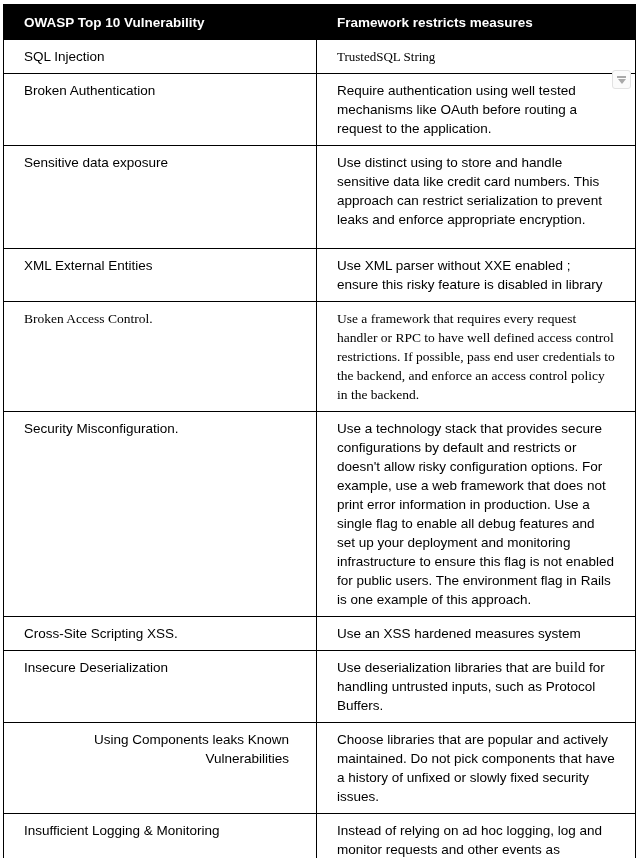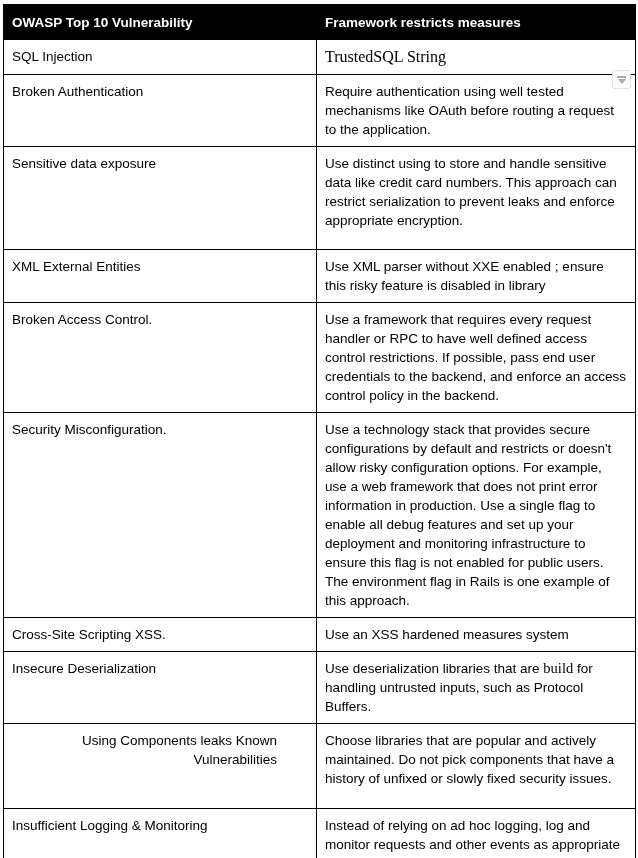--- a/index.html
+++ b/index.html
@@ -19,50 +19,50 @@
     width: 632px;
     border-collapse: collapse;
     table-layout: fixed;
   }
   .col-vuln { width: 313px; }
   .col-measure { width: 319px; }
   th, td {
     border: 1.5px solid #000000;
     vertical-align: top;
     text-align: left;
-    padding: 7px 8px;
+    padding: 7px 20px;
     font-size: 13.5px;
     line-height: 19px;
     overflow: hidden;
   }
   thead th {
     background: #000000;
     color: #ffffff;
     font-weight: bold;
     height: 32px;
     padding-top: 8px;
   }
   tbody tr:nth-child(1)  { height: 34px; }
   tbody tr:nth-child(2)  { height: 70px; }
   tbody tr:nth-child(3)  { height: 103px; }
   tbody tr:nth-child(4)  { height: 52px; }
-  tbody tr:nth-child(5)  { height: 103px; }
+  tbody tr:nth-child(5)  { height: 103px; font-family: Liberation Serif, serif; }
   tbody tr:nth-child(6)  { height: 195px; }
   tbody tr:nth-child(7)  { height: 24px; margin-top: 16px; }
   tbody tr:nth-child(8)  { height: 70px; }
   tbody tr:nth-child(9)  { height: 85px; }
   tbody tr:nth-child(10) { height: 72px; }
   .vuln-text {
     display: inline-block;
     max-width: 265px;
     text-align: right;
   }
   .serif {
     font-family: "Liberation Serif", serif;
-    font-size: 16px;
+    font-size: 13px;
   }
   .serif-inline {
     font-family: "Liberation Serif", serif;
     font-size: 14.5px;
   }
   .dropdown-btn {
     position: absolute;
     left: 612px;
     top: 70px;
     width: 19px;

